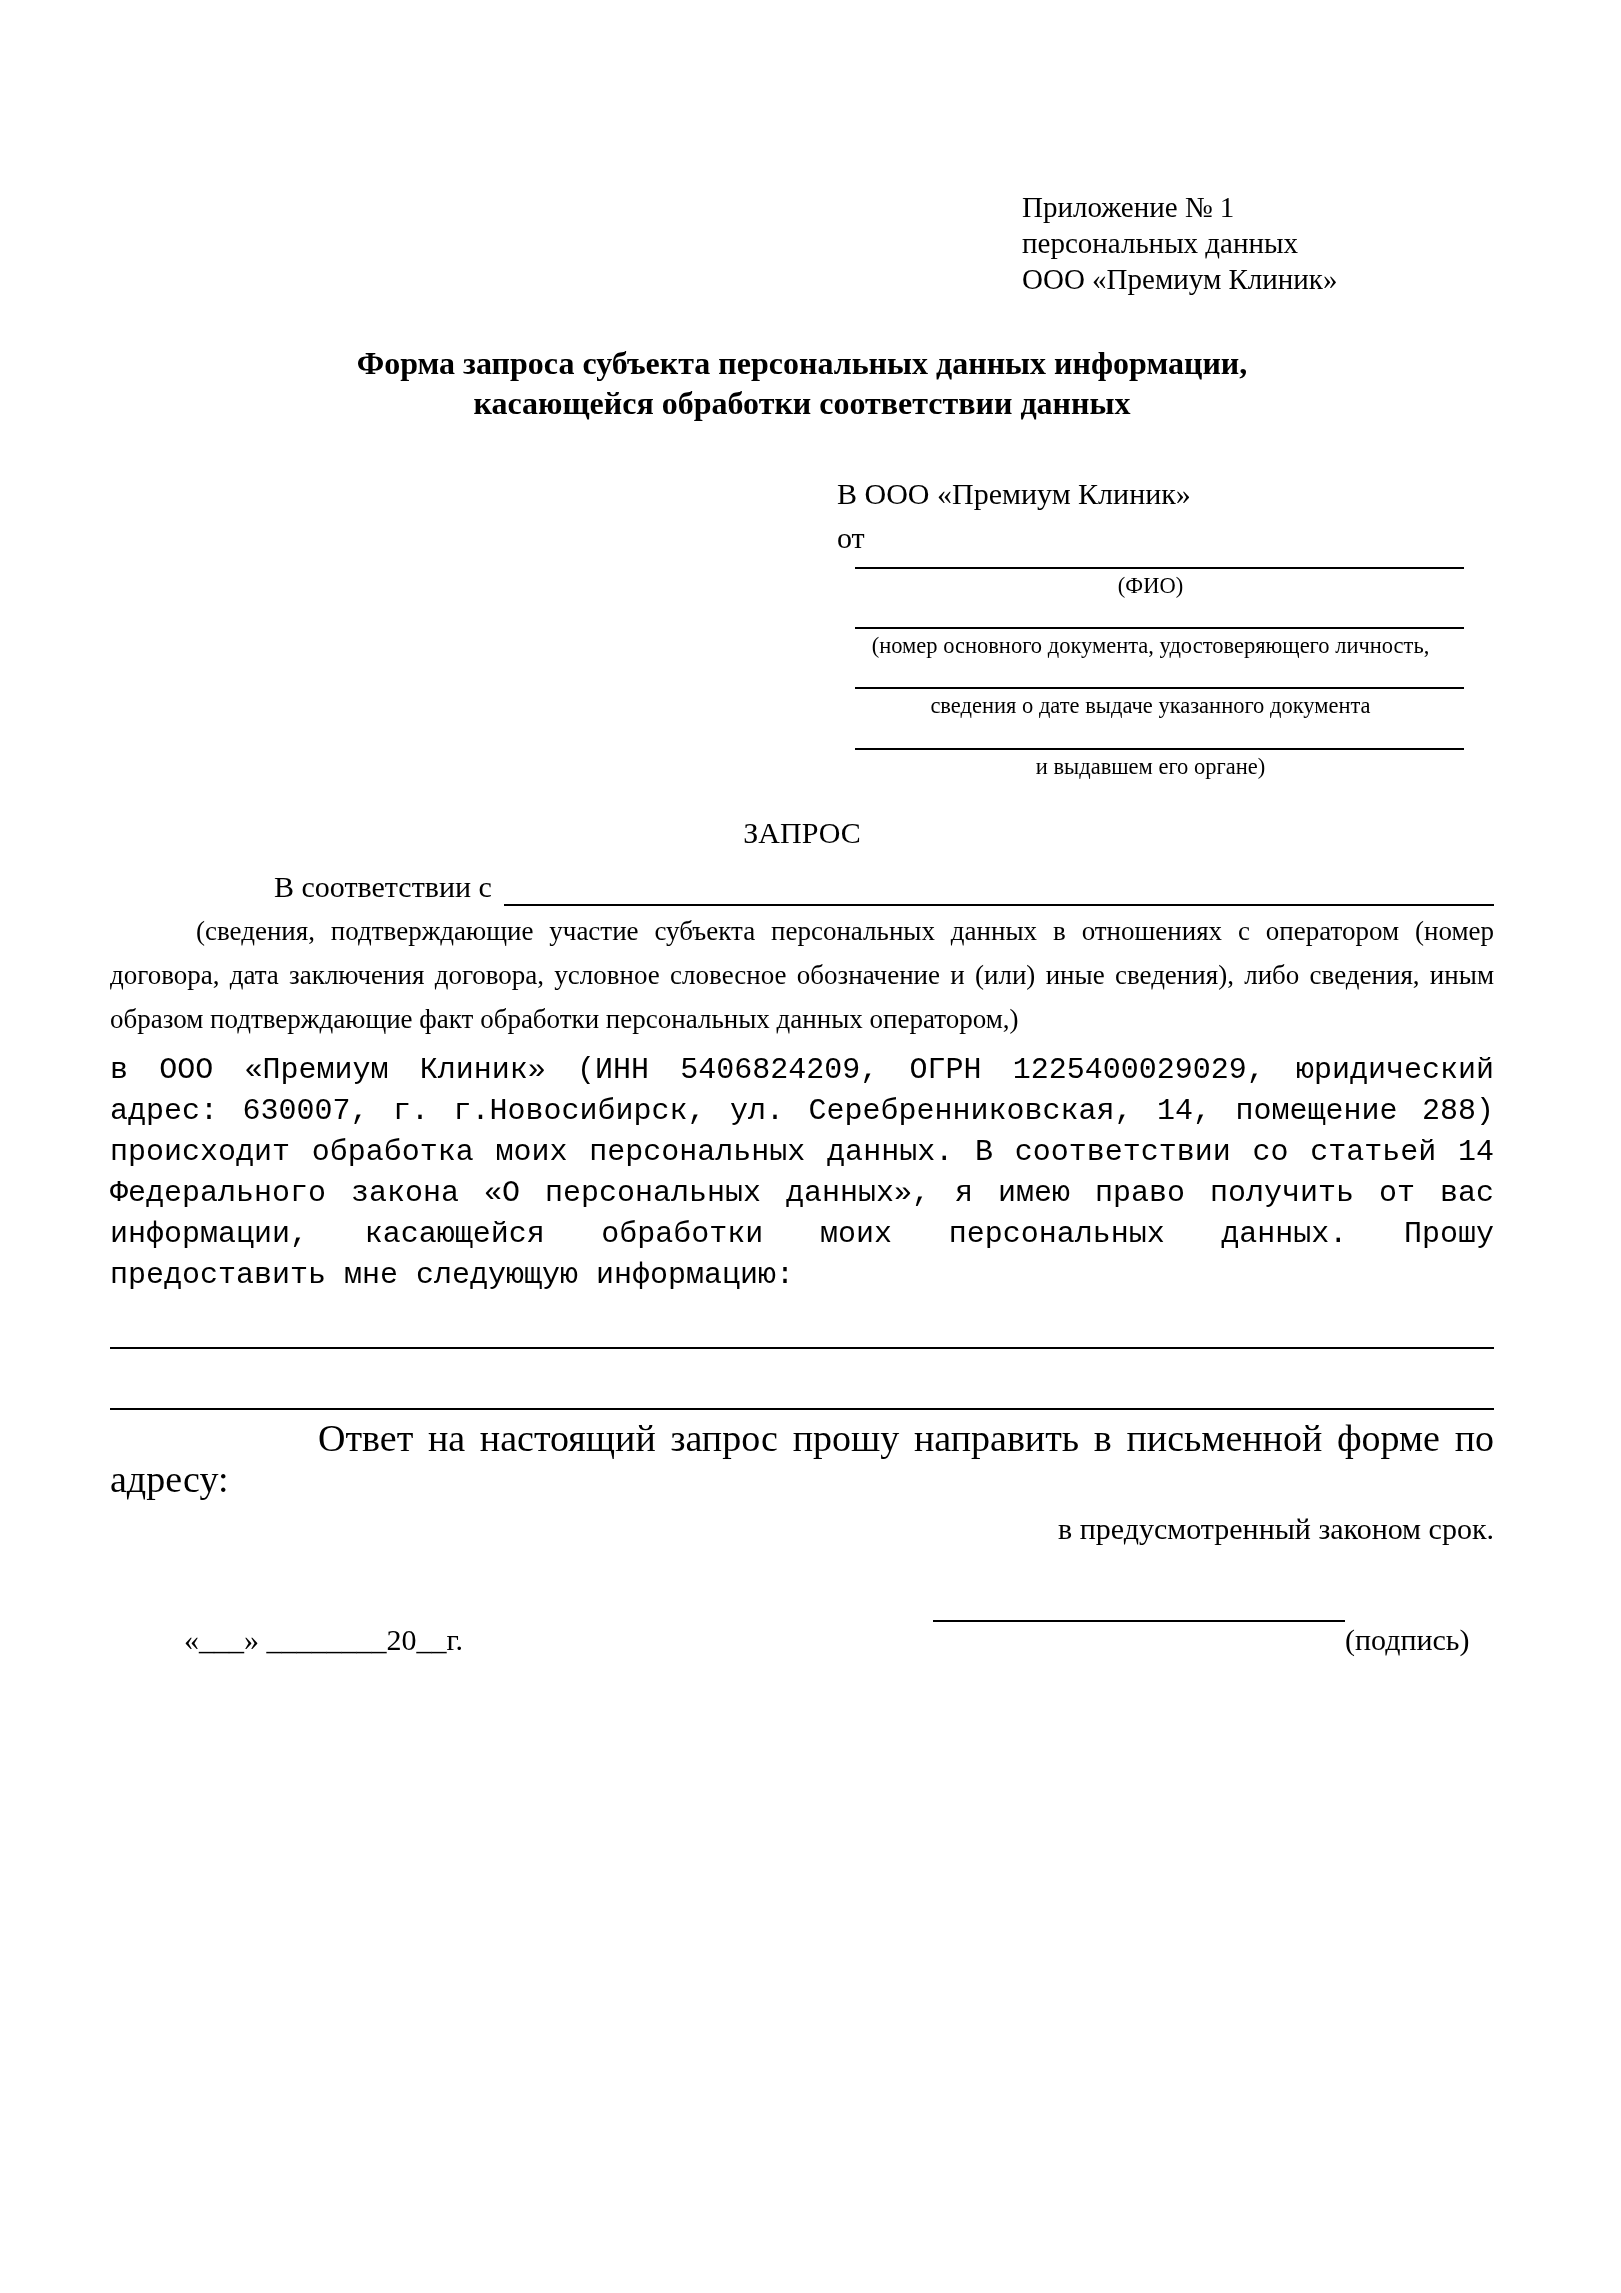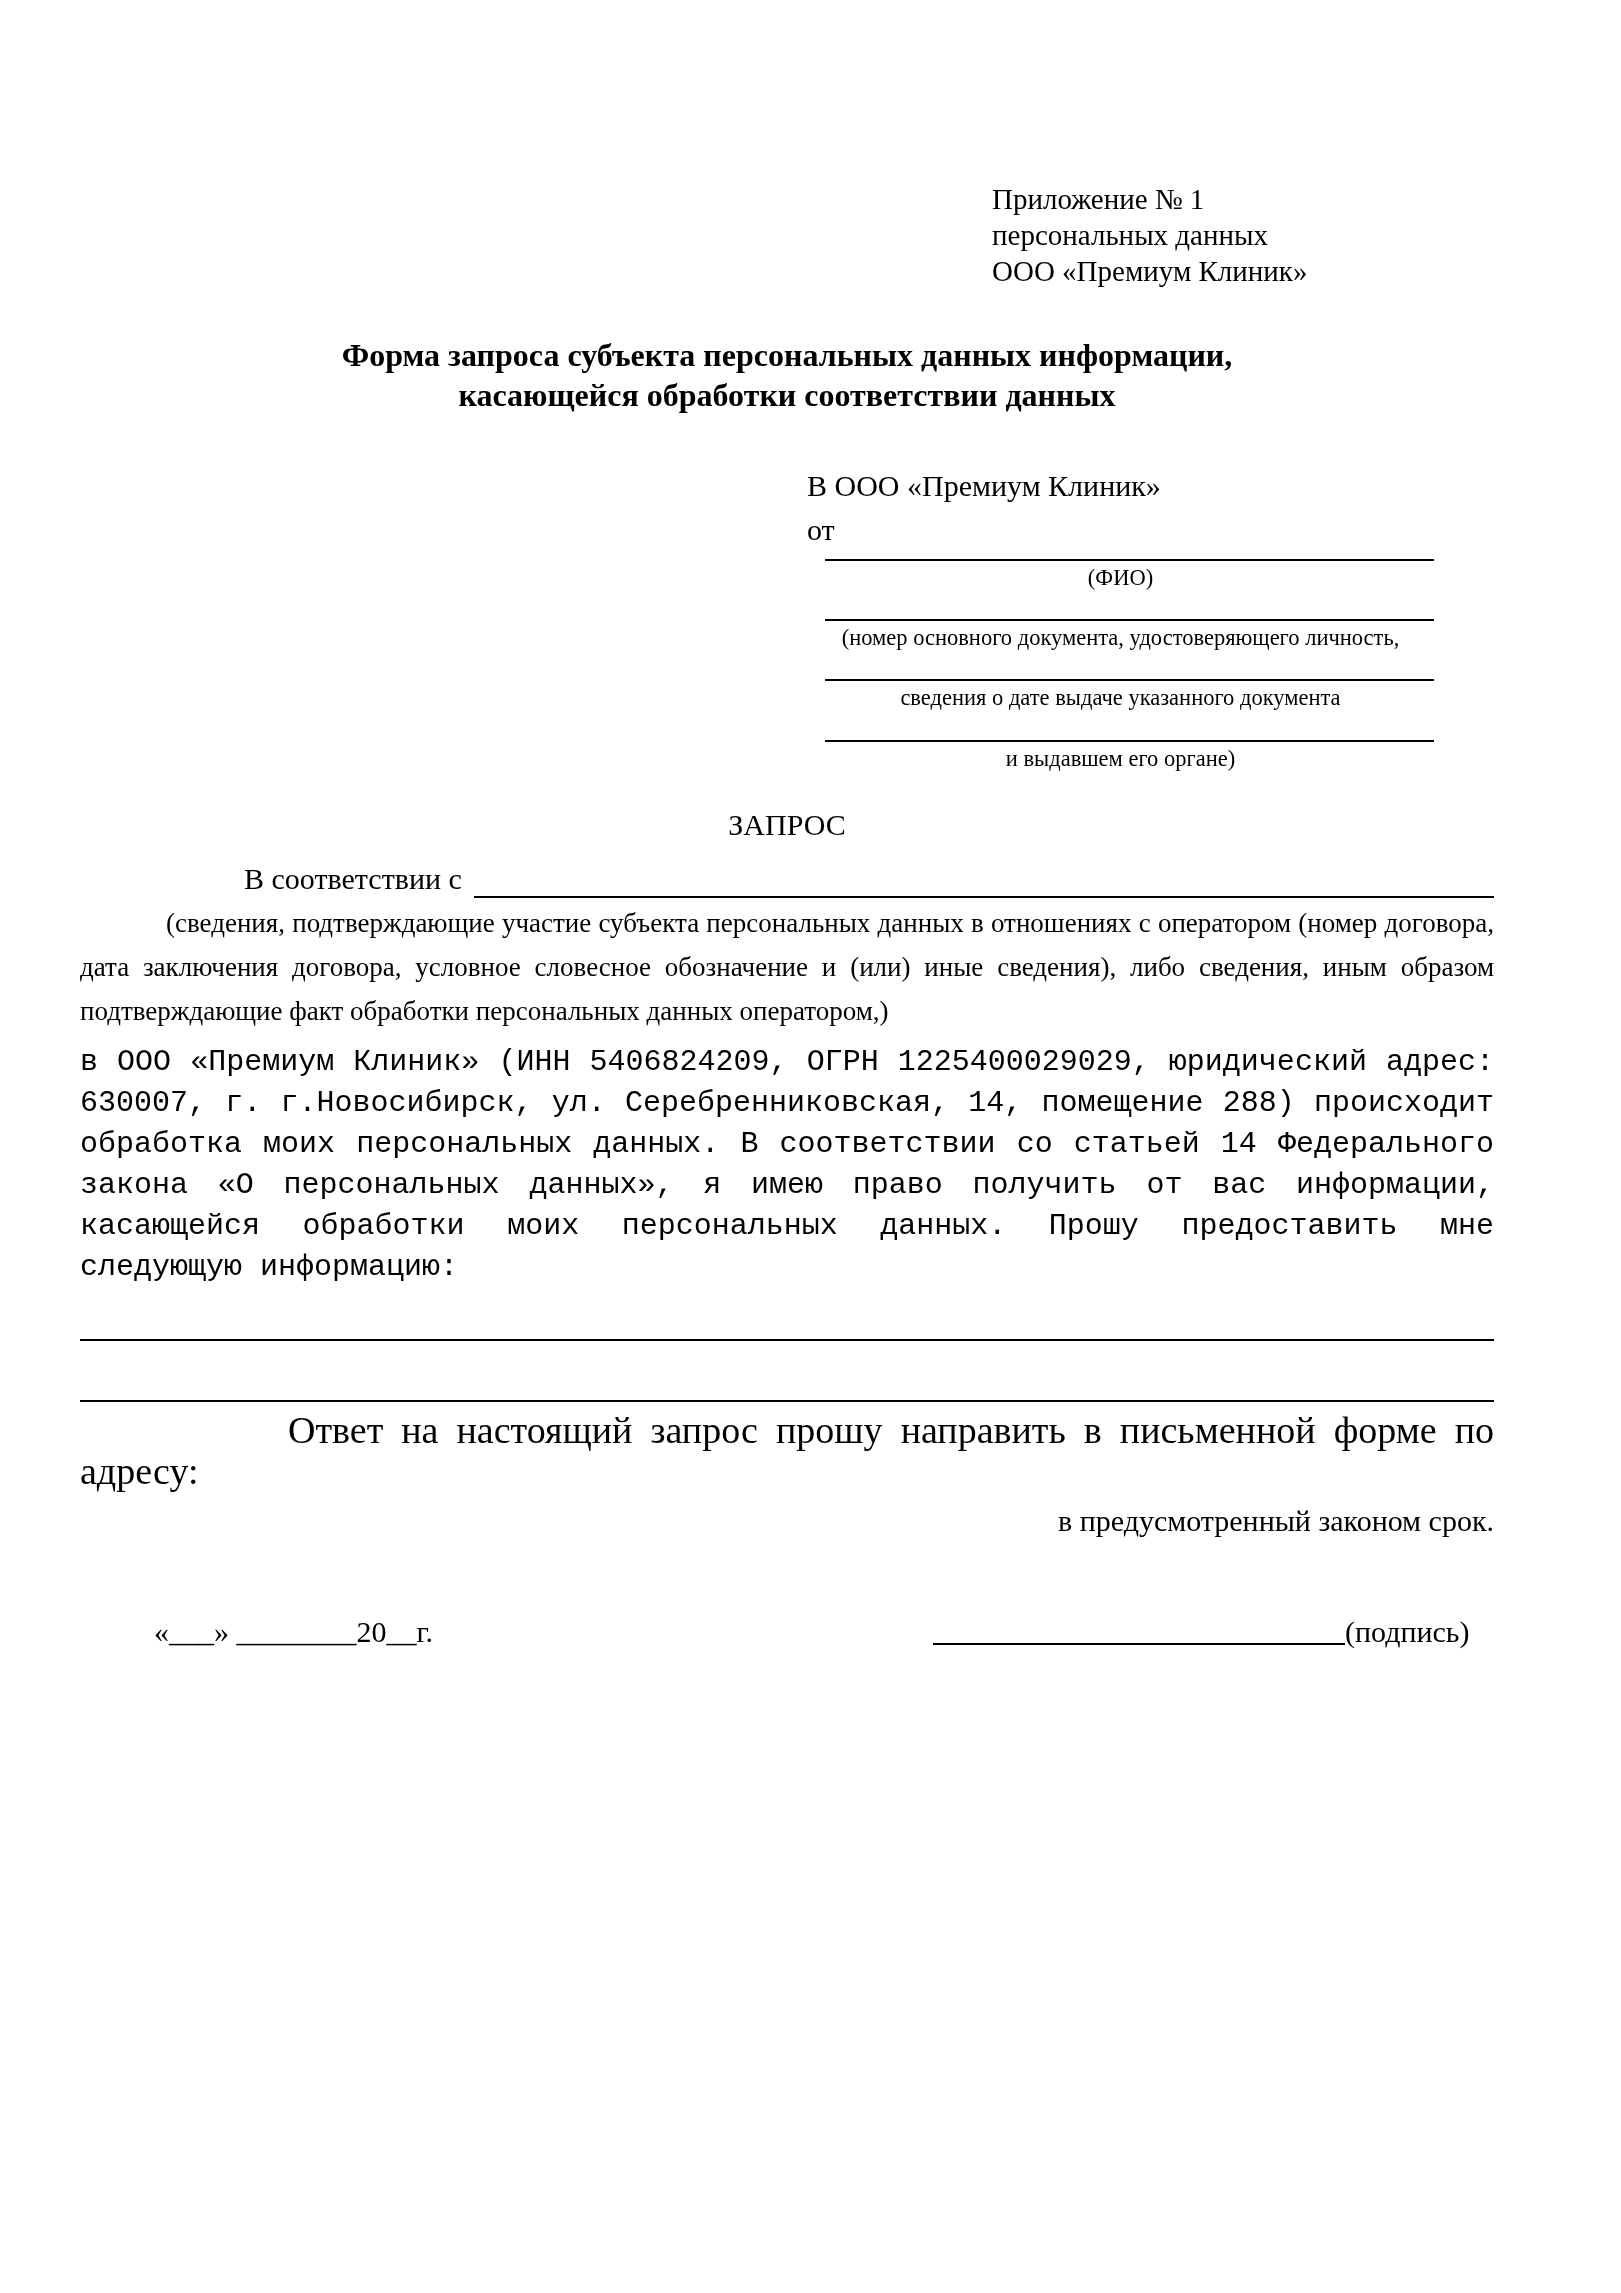--- a/index.html
+++ b/index.html
@@ -3,21 +3,21 @@
 <meta charset="utf-8">
 <style>
   * { margin:0; padding:0; box-sizing:border-box; }
   html,body { background:#ffffff; }
   body {
     width:1621px; height:2294px;
     font-family:"Liberation Serif","DejaVu Serif",serif;
     color:#000;
   }
   .page { position:relative; width:1621px; height:2294px; background:#fff; overflow:hidden; }
-  .content { padding:181px 127px 0 80px; }
+  .content { padding:181px 127px 0 110px;margin-top:8px; }
 
   .appendix { margin-left:912px; font-size:29px; line-height:36px; }
 
   .doc-title { margin-top:46px; text-align:center; font-weight:bold; font-size:32px; line-height:40px; }
 
   .addressee { margin-top:51px; margin-left:727px; width:627px; font-size:30px; }
   .addressee .to-line { line-height:39px; }
   .addressee .from-line { line-height:39px; margin-top:4.9px; }
   .field { margin-top:27.4px; }
   .field.first { margin-top:9.8px; }
@@ -39,21 +39,21 @@
   .answer-line.l2 { margin-top:59px; }
 
   .reply-line1 { margin-top:7.8px; font-size:38px; line-height:41px; text-indent:208px;
                  text-align:justify; text-align-last:justify; }
   .reply-line2 { display:flex; align-items:flex-end; font-size:30px; line-height:41px;flex-direction:column; }
   .reply-line2 .fill { flex:1; height:0; border-bottom:2px solid #000; margin-bottom:5.9px; }
   .reply-line2 .suffix { white-space:nowrap; }
 
   .footer-row { margin-top:71px; display:flex; align-items:flex-end; justify-content:space-between;
                 font-size:30px; line-height:39px; padding-left:74px; padding-right:24.5px; }
-  .sig-group { display:flex; align-items:flex-end; }
+  .sig-group { display:flex; }
   .sig-line { width:412px; height:0; border-bottom:2.9px solid #000; margin-bottom:5.9px; }
   .sig-caption { white-space:nowrap; }
 </style>
 </head>
 <body>
 
 <div class="page">
   <div class="content">
 
     <div class="appendix">

